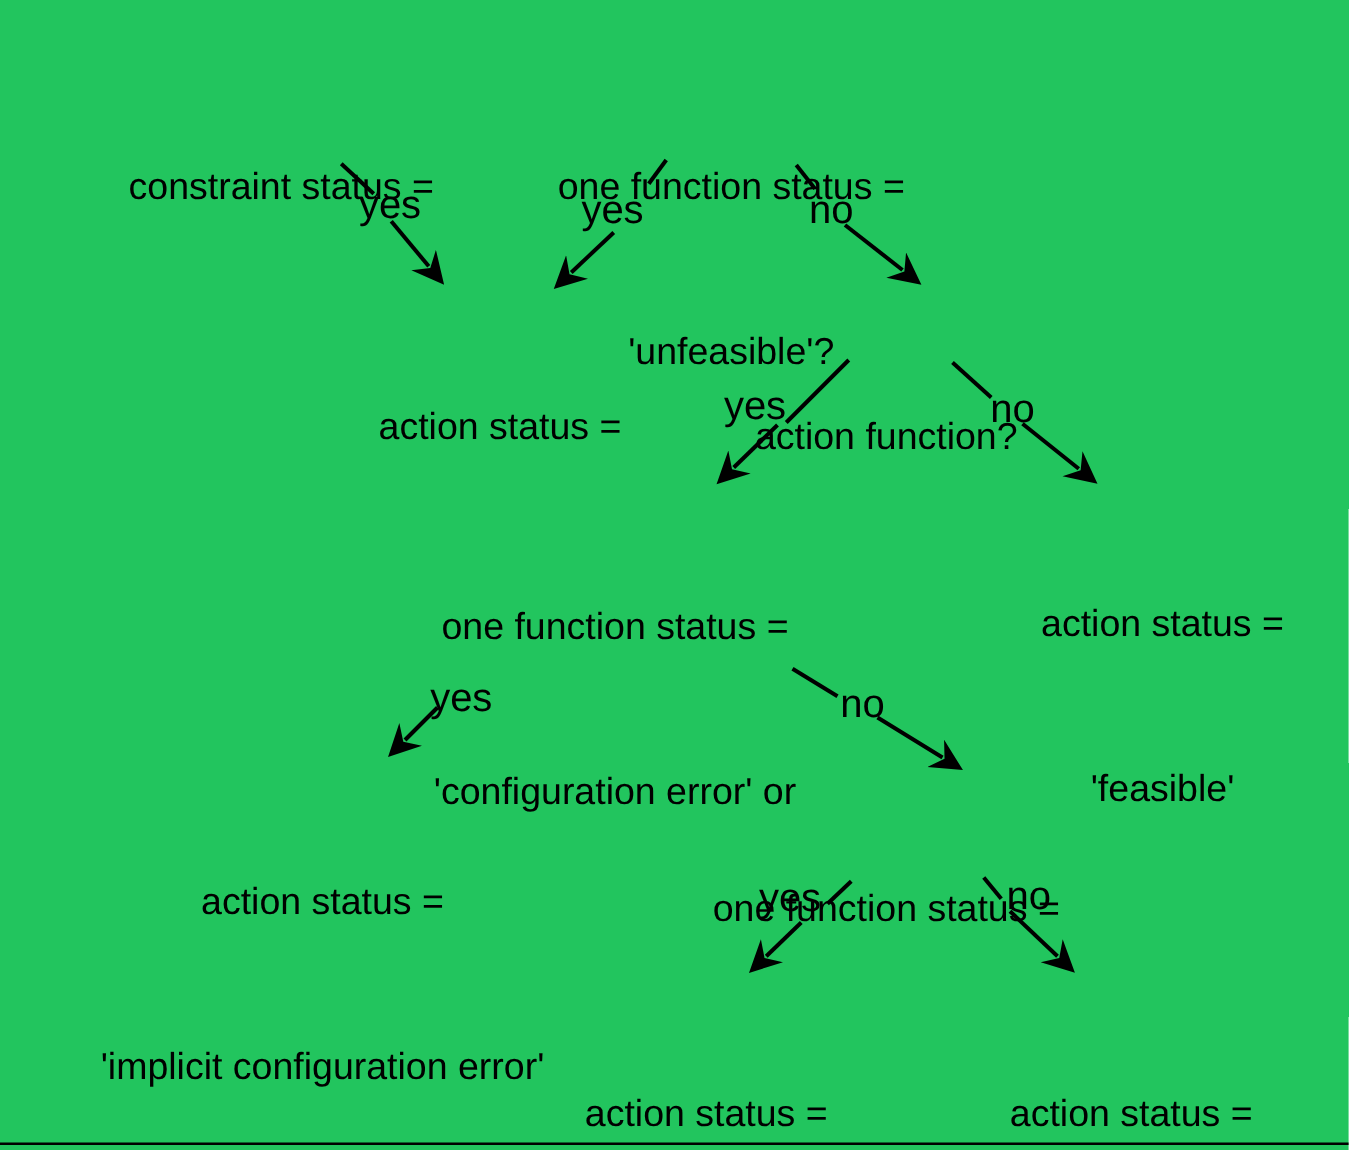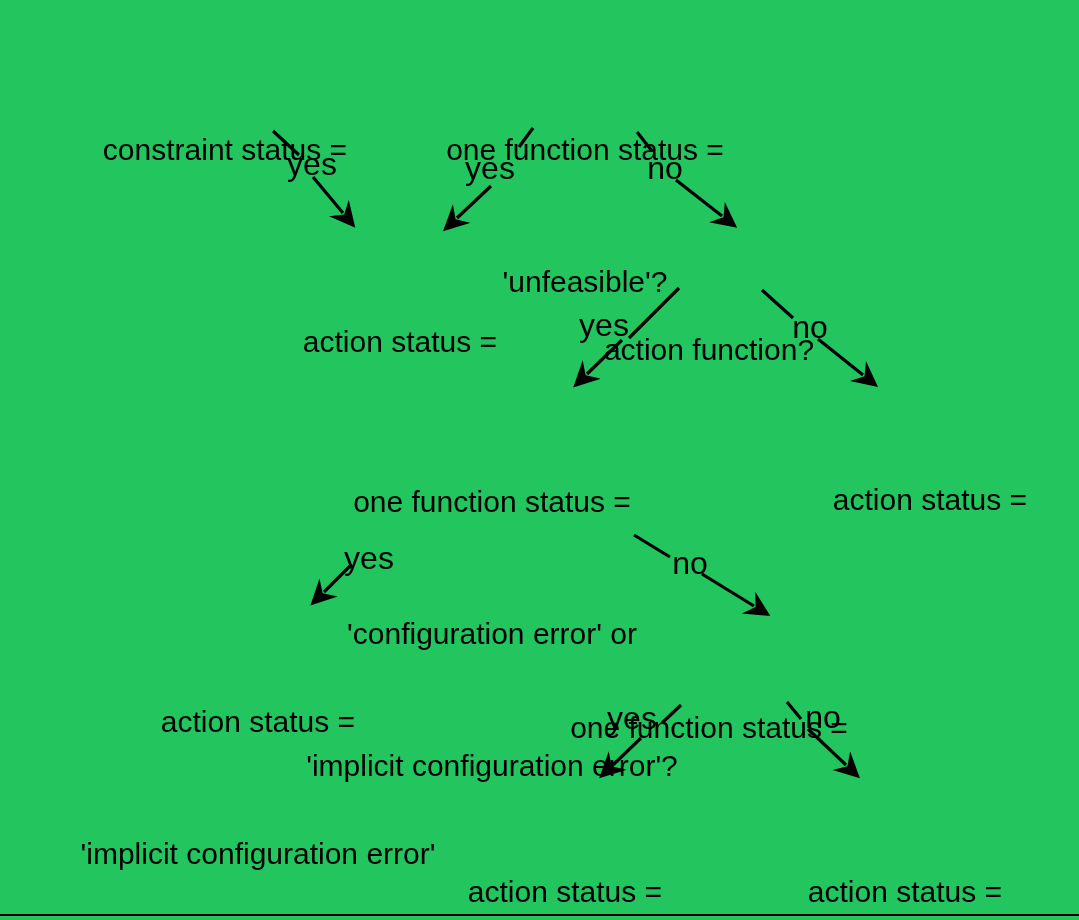--- a/index.html
+++ b/index.html
@@ -128,25 +128,25 @@
     <span class="nline">action status =</span>
   </div>
 
   <div class="node" style="left:709px; top:240px;">
     <span class="nline">action function?</span>
   </div>
 
   <div class="node" style="left:492px; top:392px;">
     <span class="nline">one function status =</span>
     <span class="nline">'configuration error' or</span>
-    <span class="nline">'implicit configuration error'?</span>
   </div>
 
   <div class="node" style="left:930px; top:390px;">
     <span class="nline">action status =</span>
+    <span class="nline">'feasible'</span>
   </div>
 
   <div class="node" style="left:258px; top:612px;">
     <span class="nline">action status =</span>
     <span class="nline">'implicit configuration error'</span>
   </div>
 
   <div class="node" style="left:709px; top:618px;">
     <span class="nline">one function status =</span>
   </div>

